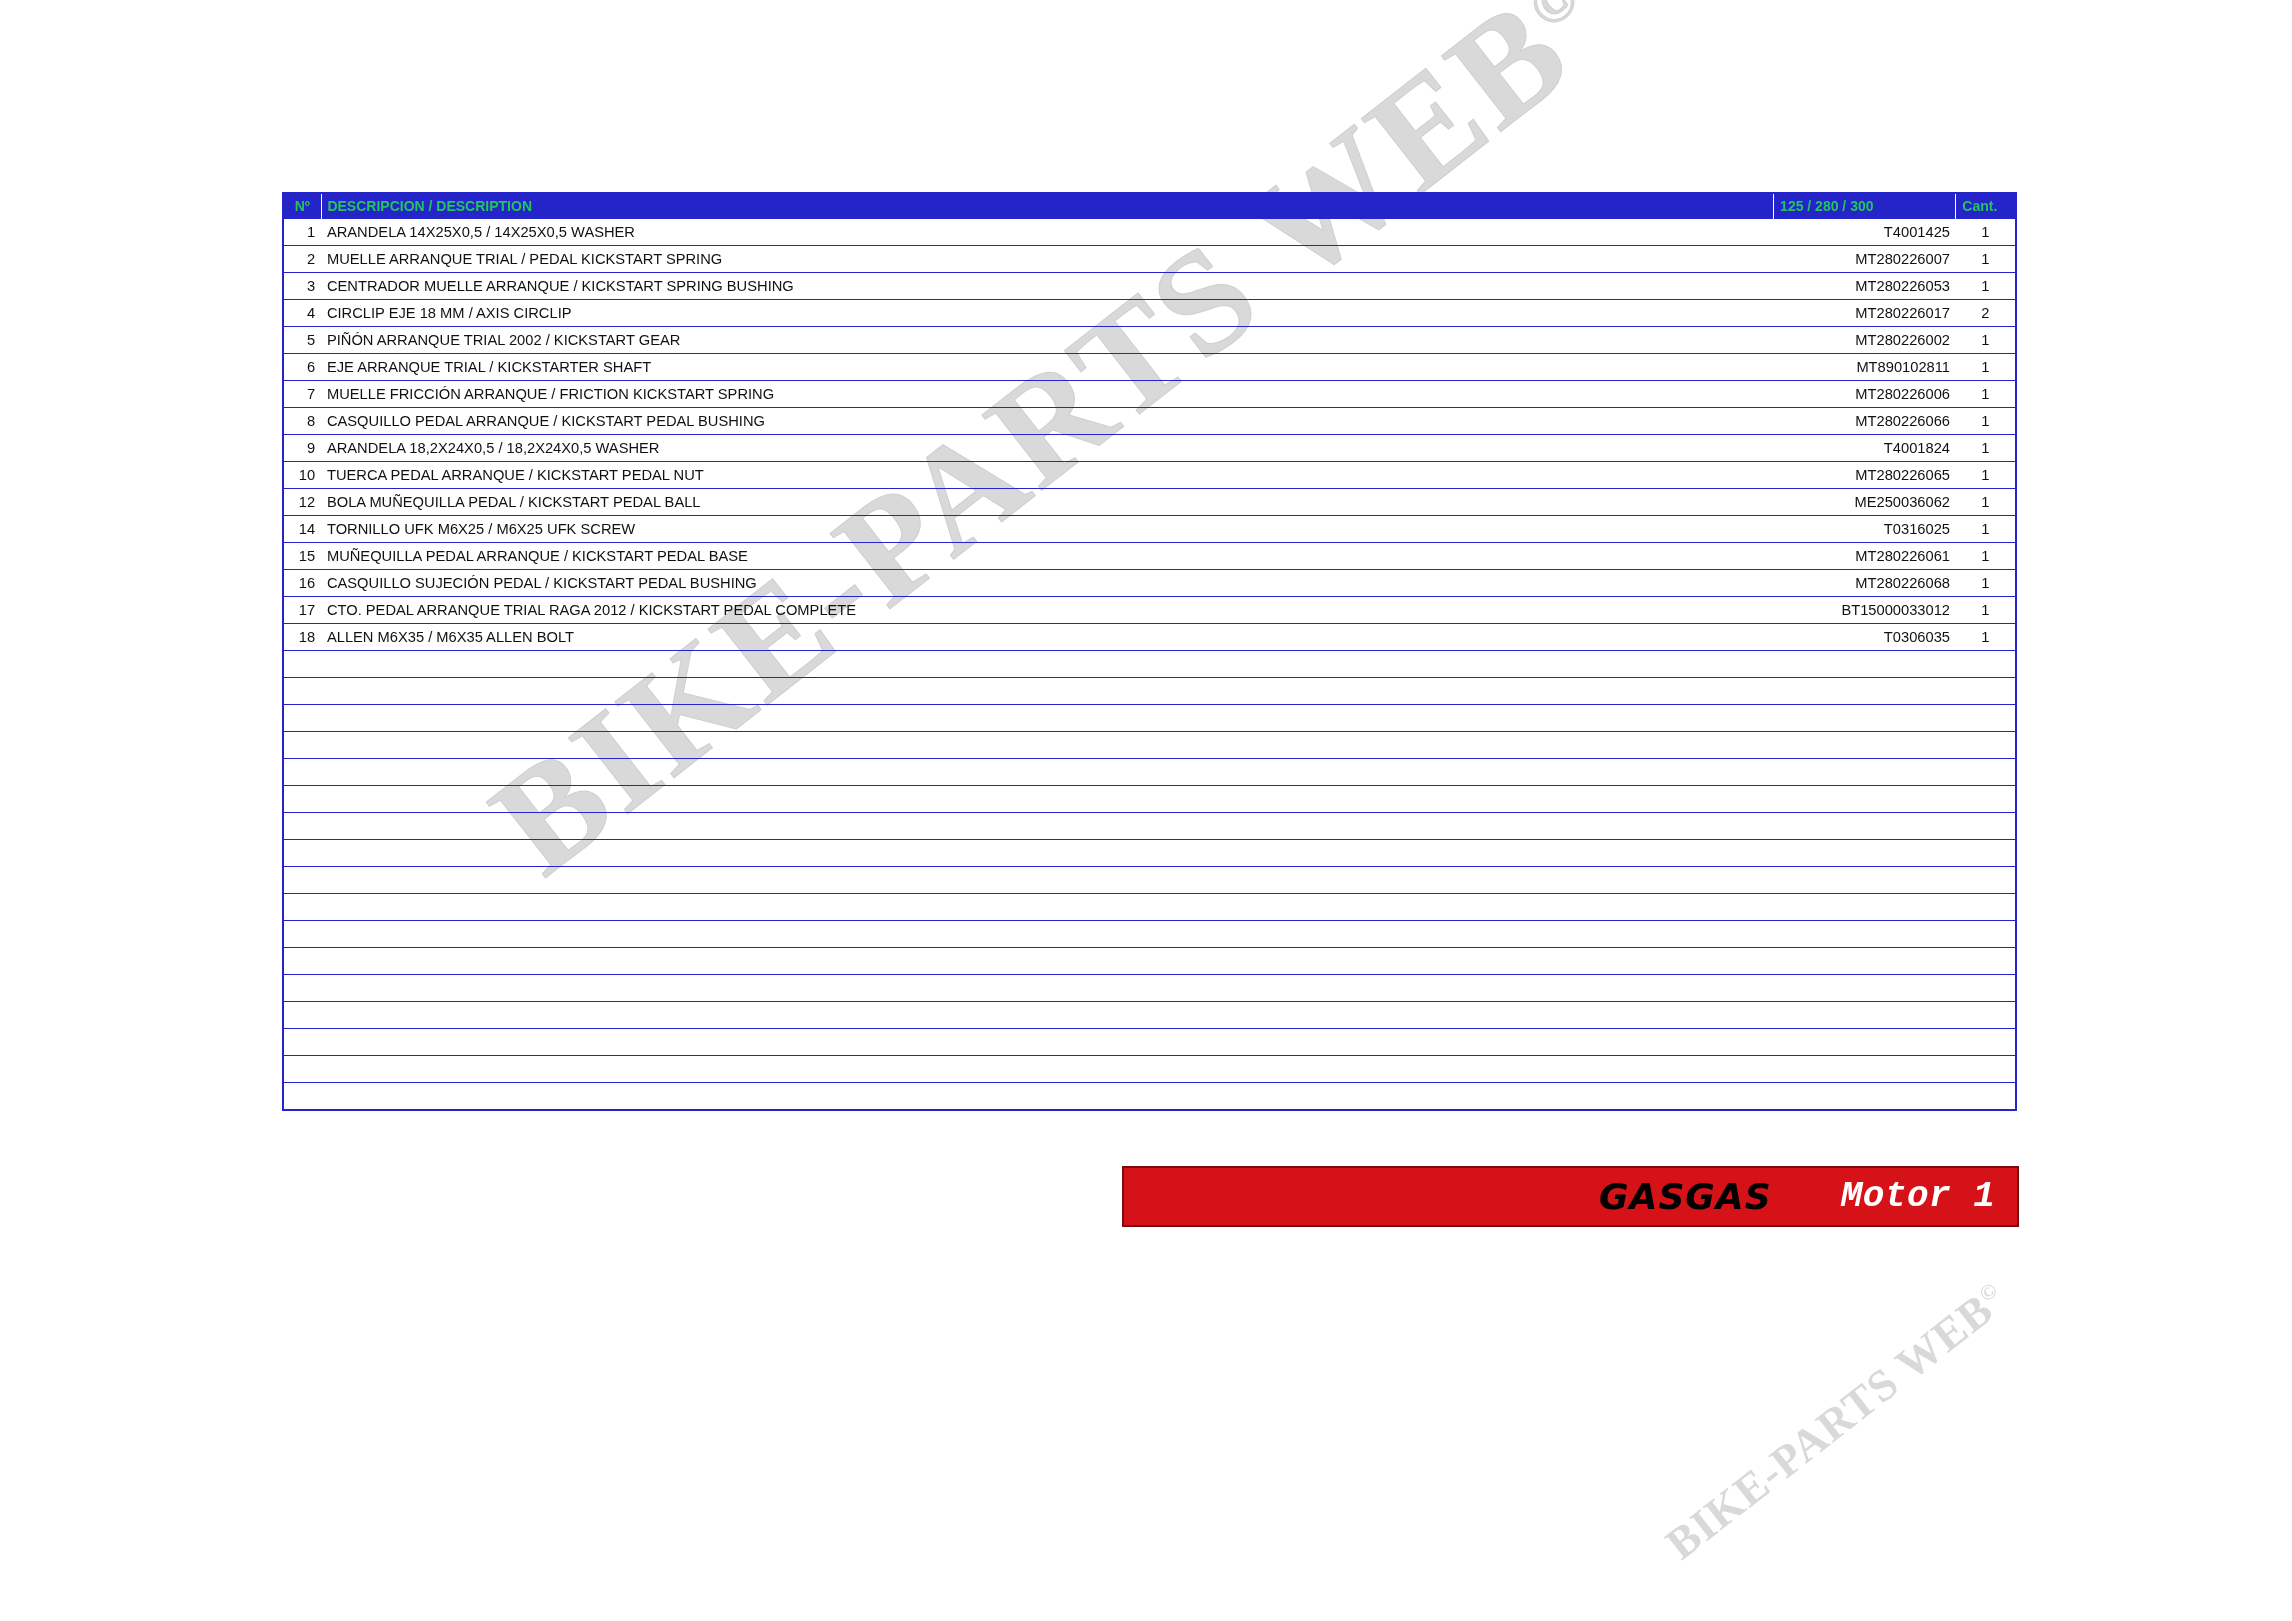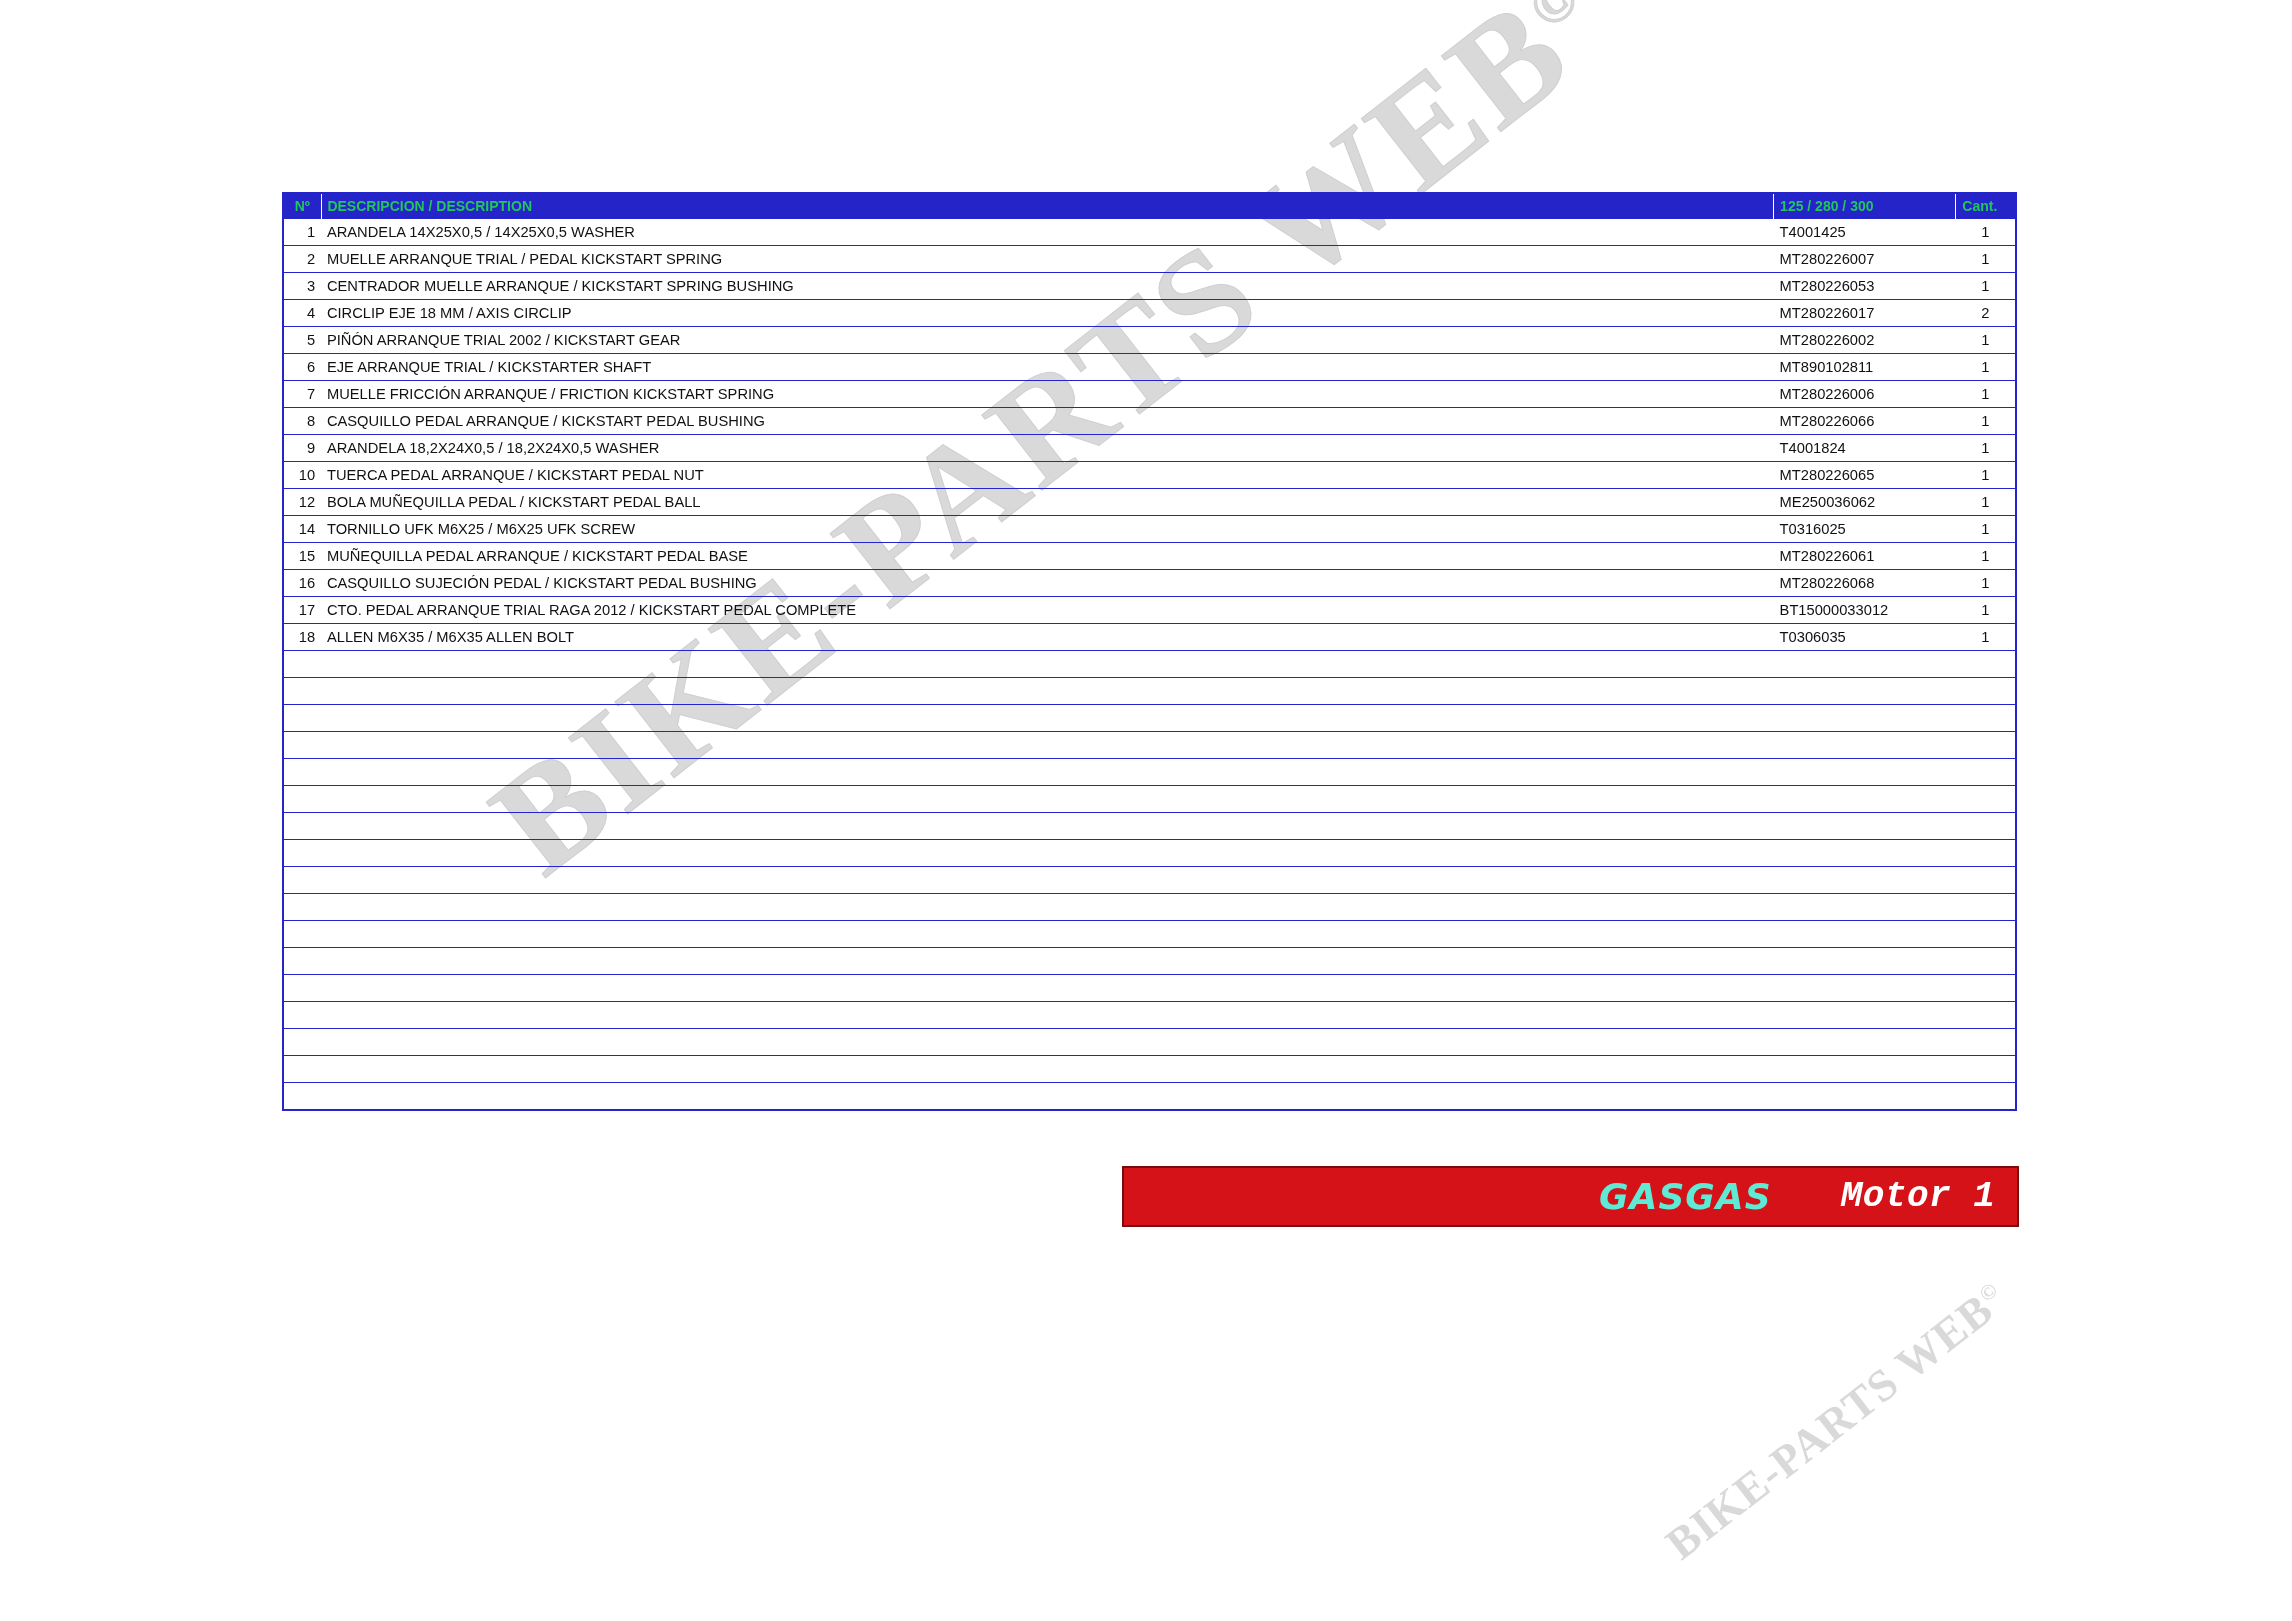--- a/index.html
+++ b/index.html
@@ -91,41 +91,41 @@
     font-size: 14.7px;
     color: #111111;
     border-bottom: 1.5px solid #2424c8;
     padding: 0 5.9px;
     white-space: nowrap;
     overflow: hidden;
   }
   table.parts tbody tr:last-child td { border-bottom: none; }
   td.num  { text-align: right; padding-right: 7.8px; font-size: 14px; }
   td.desc { text-align: left; }
-  td.ref  { text-align: left; font-size: 14px; }
+  td.ref  { text-align: right; font-size: 14px; }
   td.qty  { text-align: center; font-size: 14px; }
 
   
   .footer-badge {
     position: absolute;
     left: 1122px;
     top: 1166px;
     width: 897px;
     height: 61px;
     background: #d41217;
     border: 2px solid #7a0c0f;
     box-sizing: border-box;
     display: flex;
     align-items: center;
     justify-content: flex-end;
     gap: 69px;
     padding-right: 21.6px;
   }
   .brand {
-    color: #5eead4;
+    color: #000000;
     font-size: 36px;
     font-weight: bold;
     font-style: italic;
     letter-spacing: 1px;
     font-family: "DejaVu Sans", sans-serif;
   }
   .section-name {
     color: #ffffff;
     font-size: 36px;
     font-weight: bold;

